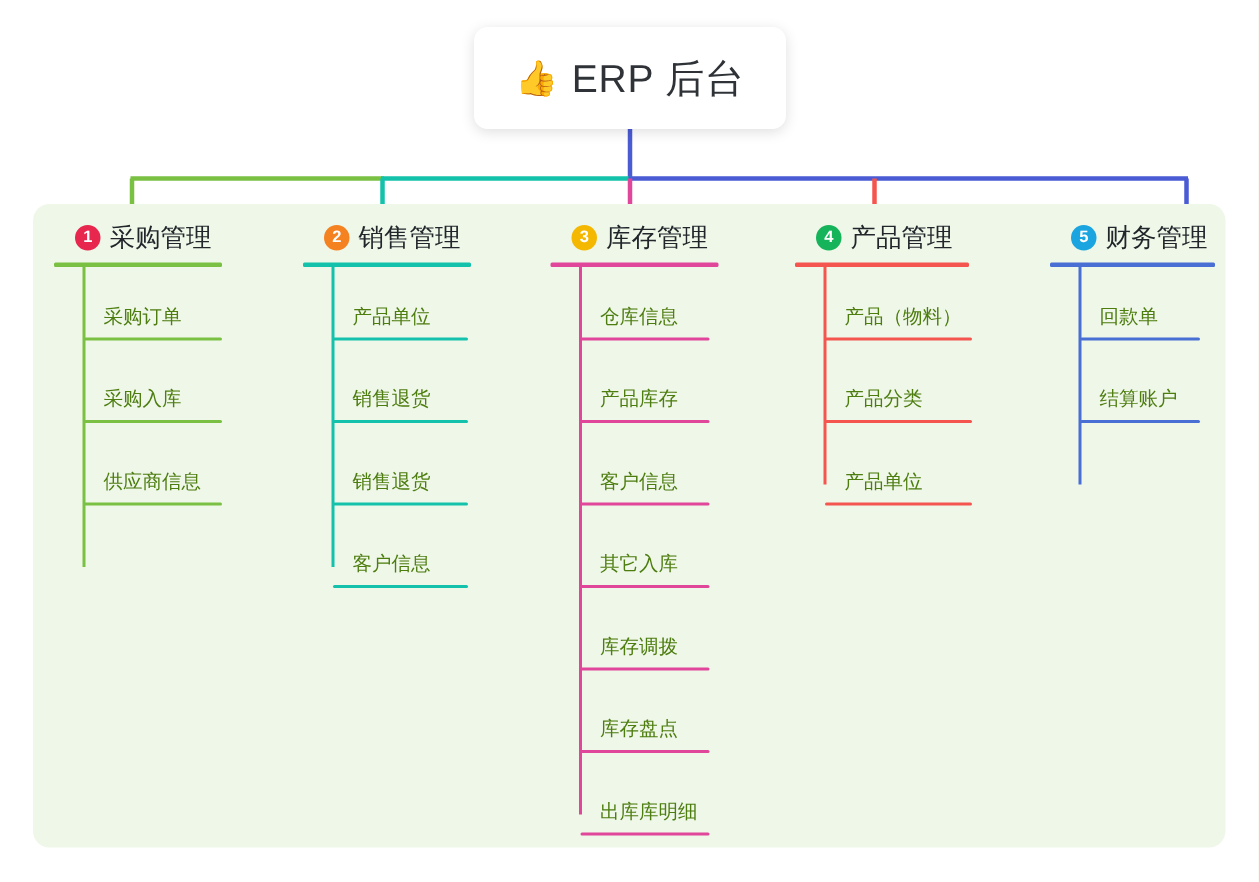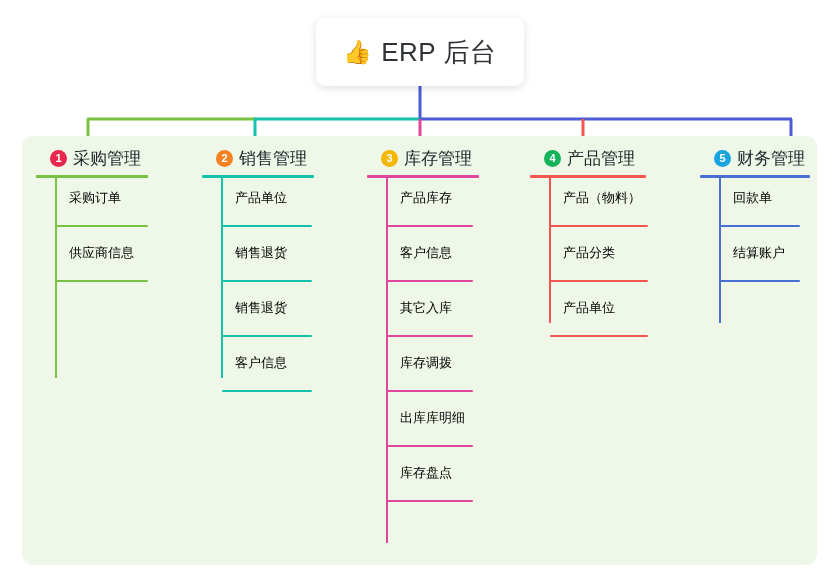--- a/index.html
+++ b/index.html
@@ -114,23 +114,23 @@
     width: 2px;
   }
   .kid {
     position: relative;
     height: 55px;
     box-sizing: border-box;
   }
   .kid-text {
     position: absolute;
     left: 13px;
-    bottom: 26px;
+    bottom: 13px;
     font-size: 13px;
-    color: #000000;
+    color: #4d7c0f;
     white-space: nowrap;
   }
   .kid-rule {
     position: absolute;
     left: 0;
     bottom: 6px;
     height: 2px;
     border-radius: 1px;
   }
 </style>
@@ -168,20 +168,24 @@
           <span class="branch-label">采购管理</span>
         </div>
         <div class="head-rule" style="background: rgb(122, 193, 67); width: 112px;"></div>
         <div class="kids">
           <div class="stem" style="background: rgb(122, 193, 67); height: 200px;"></div>
           <div class="kid">
             <span class="kid-text">采购订单</span>
             <div class="kid-rule" style="background: rgb(122, 193, 67); width: 92px;"></div>
           </div>
           <div class="kid">
+            <span class="kid-text">采购入库</span>
+            <div class="kid-rule" style="background: rgb(122, 193, 67); width: 92px;"></div>
+          </div>
+          <div class="kid">
             <span class="kid-text">供应商信息</span>
             <div class="kid-rule" style="background: rgb(122, 193, 67); width: 92px;"></div>
           </div>
         </div>
       </div>
       <div class="branch" style="left: 202px;">
         <div class="branch-head">
           <span class="badge" style="background: rgb(245, 130, 32);">2</span>
           <span class="branch-label">销售管理</span>
         </div>
@@ -208,41 +212,45 @@
       </div>
       <div class="branch" style="left: 367px;">
         <div class="branch-head">
           <span class="badge" style="background: rgb(245, 184, 0);">3</span>
           <span class="branch-label">库存管理</span>
         </div>
         <div class="head-rule" style="background: rgb(224, 70, 154); width: 112px;"></div>
         <div class="kids">
           <div class="stem" style="background: rgb(224, 70, 154); height: 365px;"></div>
           <div class="kid">
+            <span class="kid-text">仓库信息</span>
+            <div class="kid-rule" style="background: rgb(224, 70, 154); width: 86px;"></div>
+          </div>
+          <div class="kid">
             <span class="kid-text">产品库存</span>
             <div class="kid-rule" style="background: rgb(224, 70, 154); width: 86px;"></div>
           </div>
           <div class="kid">
             <span class="kid-text">客户信息</span>
             <div class="kid-rule" style="background: rgb(224, 70, 154); width: 86px;"></div>
           </div>
           <div class="kid">
             <span class="kid-text">其它入库</span>
             <div class="kid-rule" style="background: rgb(224, 70, 154); width: 86px;"></div>
           </div>
           <div class="kid">
             <span class="kid-text">库存调拨</span>
             <div class="kid-rule" style="background: rgb(224, 70, 154); width: 86px;"></div>
           </div>
           <div class="kid">
+            <span class="kid-text">库存盘点</span>
+            <div class="kid-rule" style="background: rgb(224, 70, 154); width: 86px;"></div>
+          </div>
+          <div class="kid">
             <span class="kid-text">出库库明细</span>
-            <div class="kid-rule" style="background: rgb(224, 70, 154); width: 86px;"></div>
-          </div>
-          <div class="kid">
-            <span class="kid-text">库存盘点</span>
             <div class="kid-rule" style="background: rgb(224, 70, 154); width: 86px;"></div>
           </div>
         </div>
       </div>
       <div class="branch" style="left: 530px;">
         <div class="branch-head">
           <span class="badge" style="background: rgb(22, 180, 90);">4</span>
           <span class="branch-label">产品管理</span>
         </div>
         <div class="head-rule" style="background: rgb(244, 86, 79); width: 116px;"></div>

